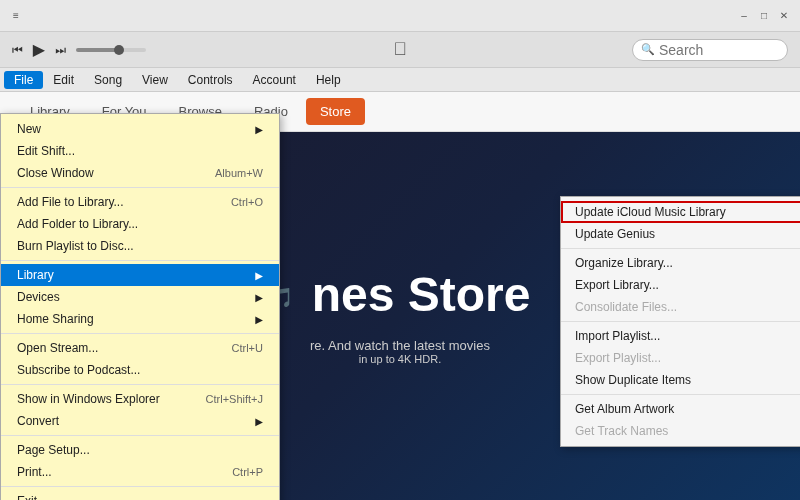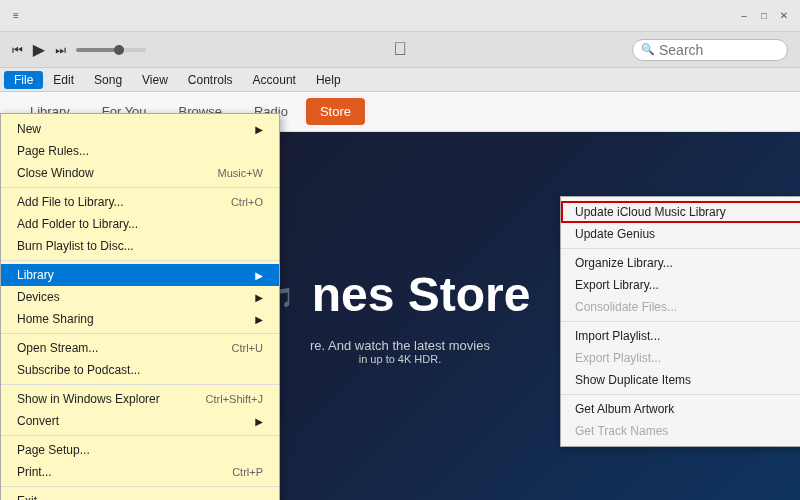--- a/index.html
+++ b/index.html
@@ -316,25 +316,25 @@
 </div>
 
 <div class="dropdown-overlay">
 
   <div class="file-menu">
     <div class="file-menu-item">
       <span>New</span>
         <span class="arrow">▶</span>
     </div>
     <div class="file-menu-item">
-      <span>Page Rules...</span>
+      <span>Edit Shift...</span>
     </div>
     <div class="file-menu-item">
       <span>Close Window</span>
-        <span class="shortcut">Music+W</span>
+        <span class="shortcut">Album+W</span>
     </div>
     <hr class="menu-separator">
     <div class="file-menu-item">
       <span>Add File to Library...</span>
         <span class="shortcut">Ctrl+O</span>
     </div>
     <div class="file-menu-item">
       <span>Add Folder to Library...</span>
     </div>
     <div class="file-menu-item">

